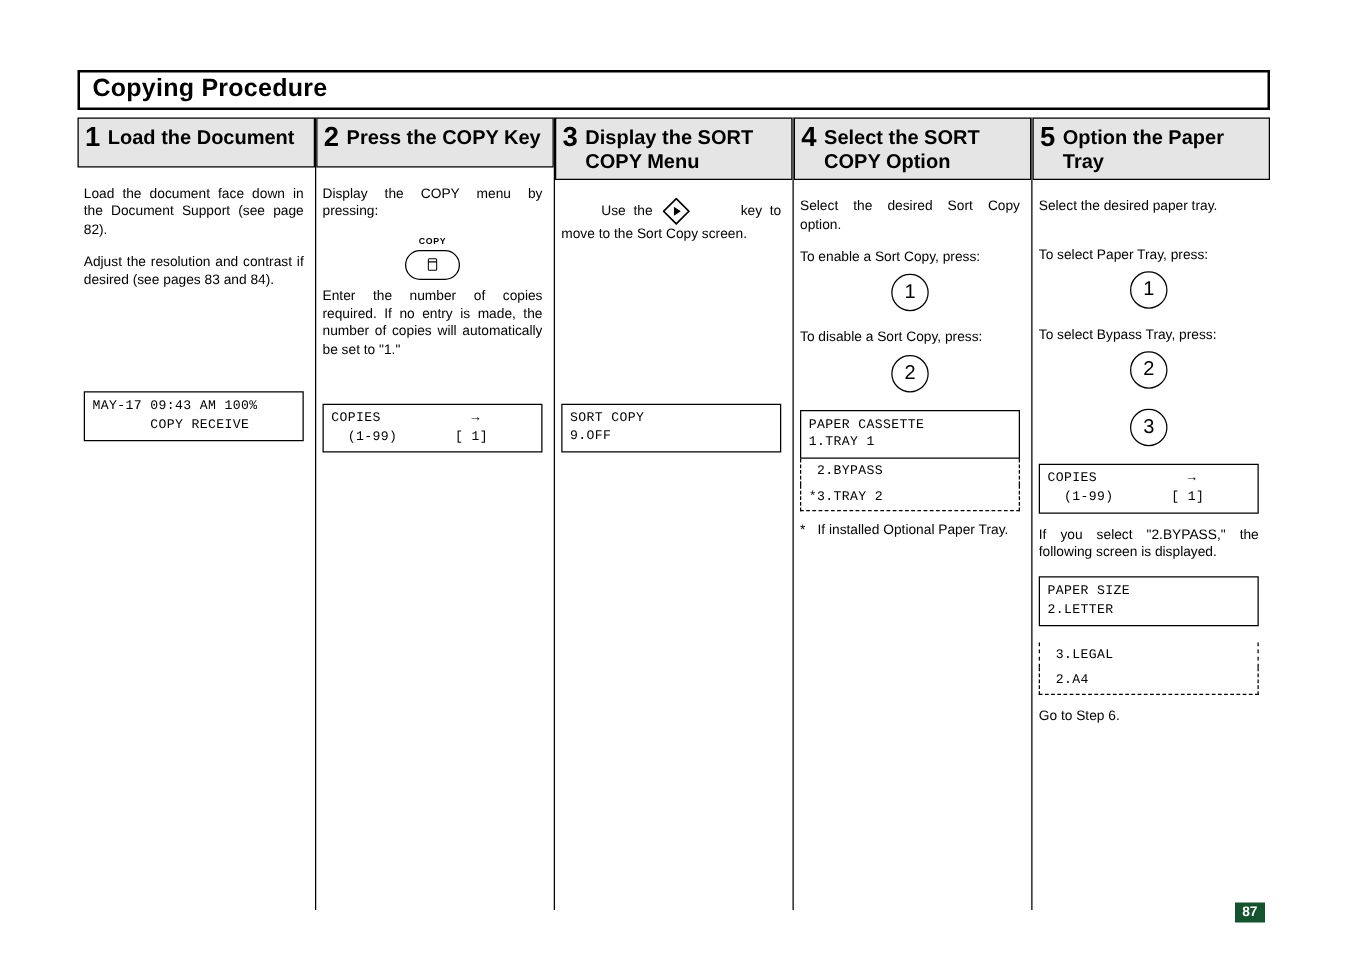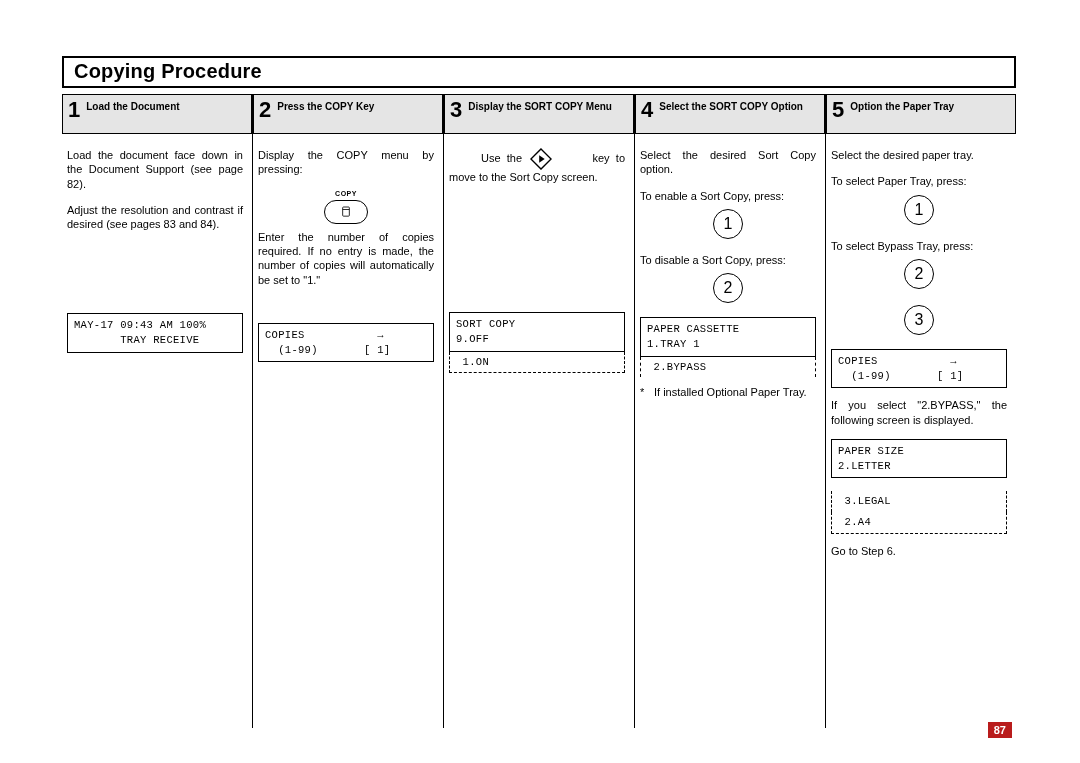--- a/index.html
+++ b/index.html
@@ -35,21 +35,21 @@
     min-height: 40px;
   }
   .step-num {
     font-family: Arial, Helvetica, sans-serif;
     font-weight: bold;
     font-size: 22px;
     line-height: 1;
     margin-right: 6px;
   }
   .step-title {
-    font-size: 10px;
+    font-size: 16px;
     font-weight: bold;
     line-height: 1.2;
     padding-top: 2px;
   }
   .body-cell {
     padding: 14px 9px 4px 5px;
     font-size: 11px;
     line-height: 1.3;
   }
   .body-cell p {
@@ -119,21 +119,21 @@
     margin: 0 2px;
   }
   .diamond-key svg {width:22px;height:22px;}
   .flowtext { display:inline;padding-left:32px; }
   .note-row { display:flex; font-size:11px; text-align:justify; margin-bottom:10px;}
   .note-row .ast { width:14px; flex:none;}
   .page-num {
     position: absolute;
     right: 44px;
     bottom: 20px;
-    background: #b91c1c;
+    background: #14532d;
     color: #fff;
     font-size: 11px;
     font-weight: bold;
     padding: 2px 6px;
   }
   .cols-wrap {
     display:flex;
     gap:0;
   }
   .col-outer {
@@ -159,21 +159,21 @@
     <div class="col-outer">
       <div class="header-cell">
         <span class="step-num">1</span>
         <span class="step-title">Load the Document</span>
       </div>
       <div class="body-cell">
         <p>Load the document face down in the Document Support (see page 82).</p>
         <p>Adjust the resolution and contrast if desired (see pages 83 and 84).</p>
         <div style="height:64px"></div>
         <div class="lcd"><span>MAY-17 09:43 AM 100%</span>
-<span>       TRAY RECEIVE</span></div>
+<span>       COPY RECEIVE</span></div>
       </div>
     </div>
 
     <div class="col-outer">
       <div class="header-cell">
         <span class="step-num">2</span>
         <span class="step-title">Press the COPY Key</span>
       </div>
       <div class="body-cell">
         <p>Display the COPY menu by pressing:</p>
@@ -208,55 +208,55 @@
                 <polygon points="12,1 23,12 12,23 1,12" fill="none" stroke="#000" stroke-width="1.5"></polygon>
                 <polygon points="10,8 16,12 10,16" fill="#000"></polygon>
               </svg>
           </span>
           <span class="flowtext"> key to move to the Sort Copy screen.</span>
         </p>
         <div style="height:110px"></div>
         <div class="lcd-group">
           <div class="lcd" style="margin-bottom:0"><span>SORT COPY</span>
 <span>9.OFF</span></div>
-          <div class="lcd-dashed"><span> 1.ON</span></div>
         </div>
       </div>
     </div>
 
     <div class="col-outer">
       <div class="header-cell">
         <span class="step-num">4</span>
         <span class="step-title">Select the SORT COPY Option</span>
       </div>
       <div class="body-cell">
         <p>Select the desired Sort Copy option.</p>
         <p style="margin-bottom:4px">To enable a Sort Copy, press:</p>
         <div class="btn-block"><span class="btn-circle">1</span></div>
         <p style="margin-bottom:4px">To disable a Sort Copy, press:</p>
         <div class="btn-block"><span class="btn-circle">2</span></div>
         <div class="lcd-group">
           <div class="lcd" style="margin-bottom:0"><span>PAPER CASSETTE</span>
 <span>1.TRAY 1</span></div>
           <div class="lcd-dashed" style="border-bottom:none"><span> 2.BYPASS</span></div>
+          <div class="lcd-dashed"><span>*3.TRAY 2</span></div>
         </div>
         <div class="note-row">
           <span class="ast">*</span>
           <span>If installed Optional Paper Tray.</span>
         </div>
       </div>
     </div>
 
     <div class="col-outer">
       <div class="header-cell">
         <span class="step-num">5</span>
         <span class="step-title">Option the Paper Tray</span>
       </div>
       <div class="body-cell">
-        <p style="margin-bottom:12px">Select the desired paper tray.</p>
+        <p style="margin-bottom:24px">Select the desired paper tray.</p>
         <p style="margin-bottom:4px">To select Paper Tray, press:</p>
         <div class="btn-block"><span class="btn-circle">1</span></div>
         <p style="margin-bottom:4px">To select Bypass Tray, press:</p>
         <div class="btn-block"><span class="btn-circle">2</span></div>
         <div class="btn-block"><span class="btn-circle">3</span></div>
         <div class="lcd"><span>COPIES           →</span>
 <span>  (1-99)       [ 1]</span></div>
         <p style="margin-top:10px">If you select "2.BYPASS," the following screen is displayed.</p>
         <div class="lcd-group">
           <div class="lcd" style="margin-bottom:13px"><span>PAPER SIZE</span>

